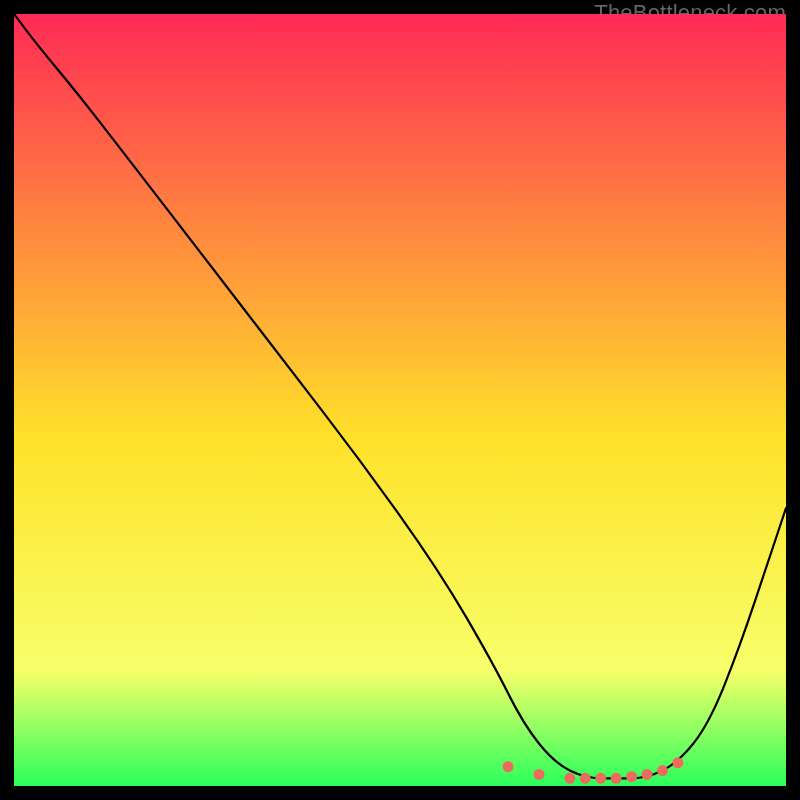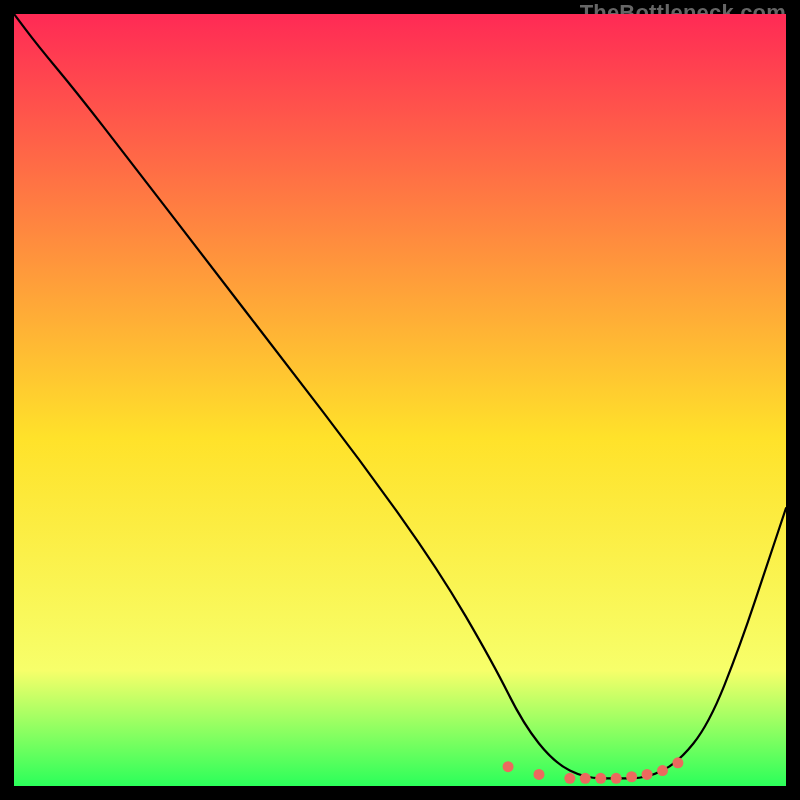--- a/index.html
+++ b/index.html
@@ -25,21 +25,21 @@
     top: 0;
     width: 772px;
     height: 772px;
   }
   .watermark {
     position: absolute;
     top: 0;
     right: 14px;
     color: #666;
     font-size: 22px;
-    font-weight: 700;
+    font-weight: 400;
     letter-spacing: 0.2px;
     line-height: 26px;
   }
   svg { display: block; }
 </style>
 </head>
 <body>
 
 <div class="watermark">TheBottleneck.com</div>
 

